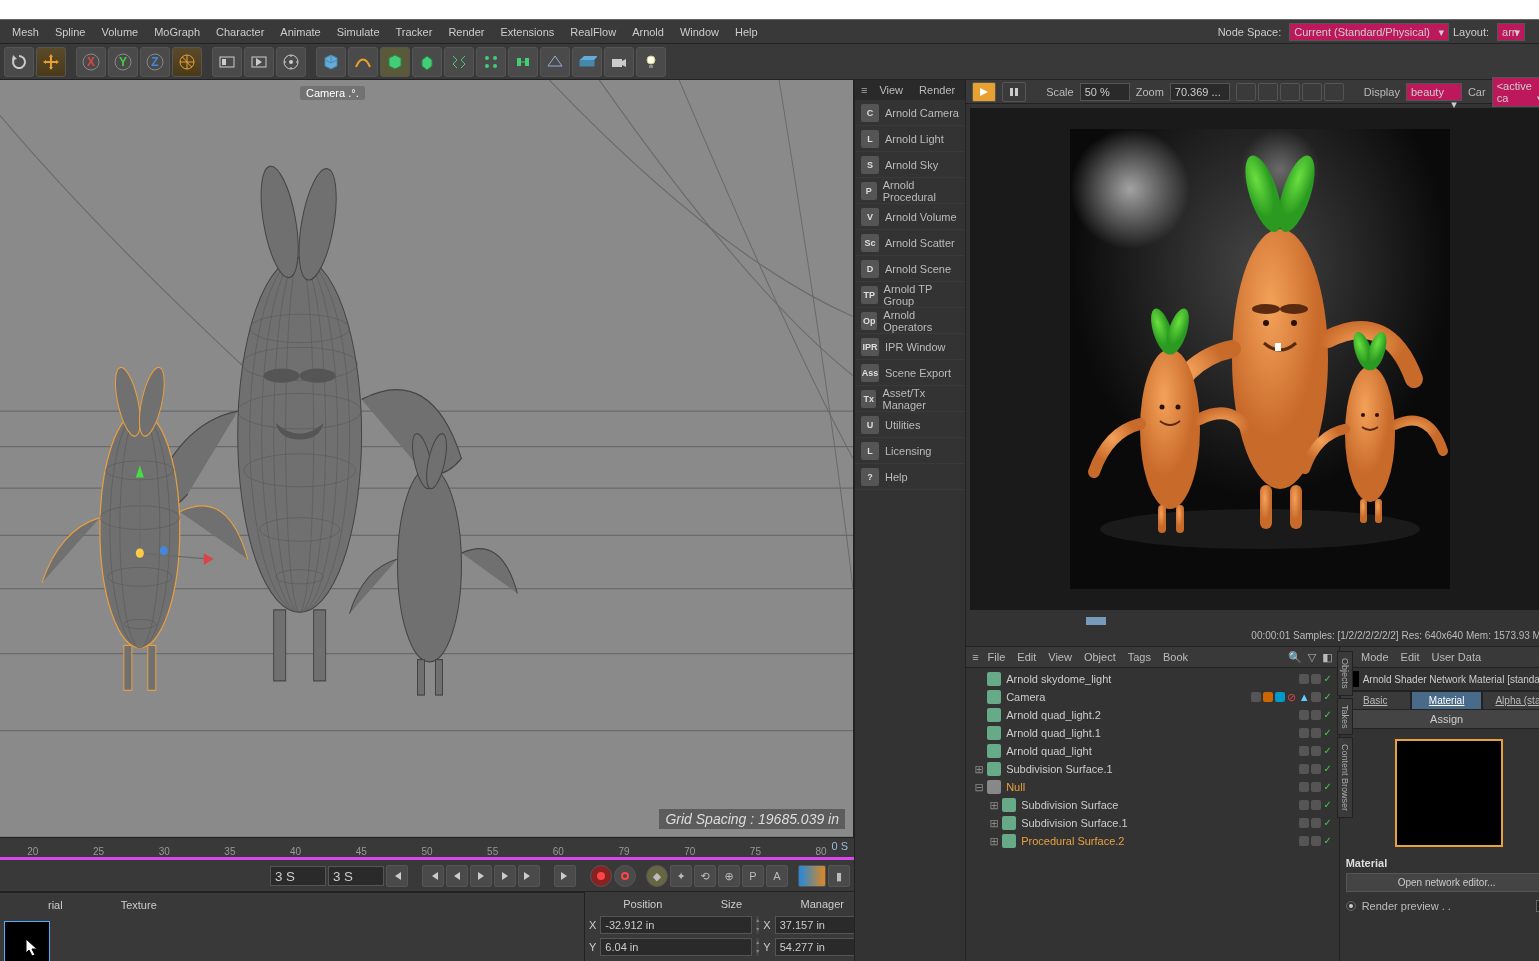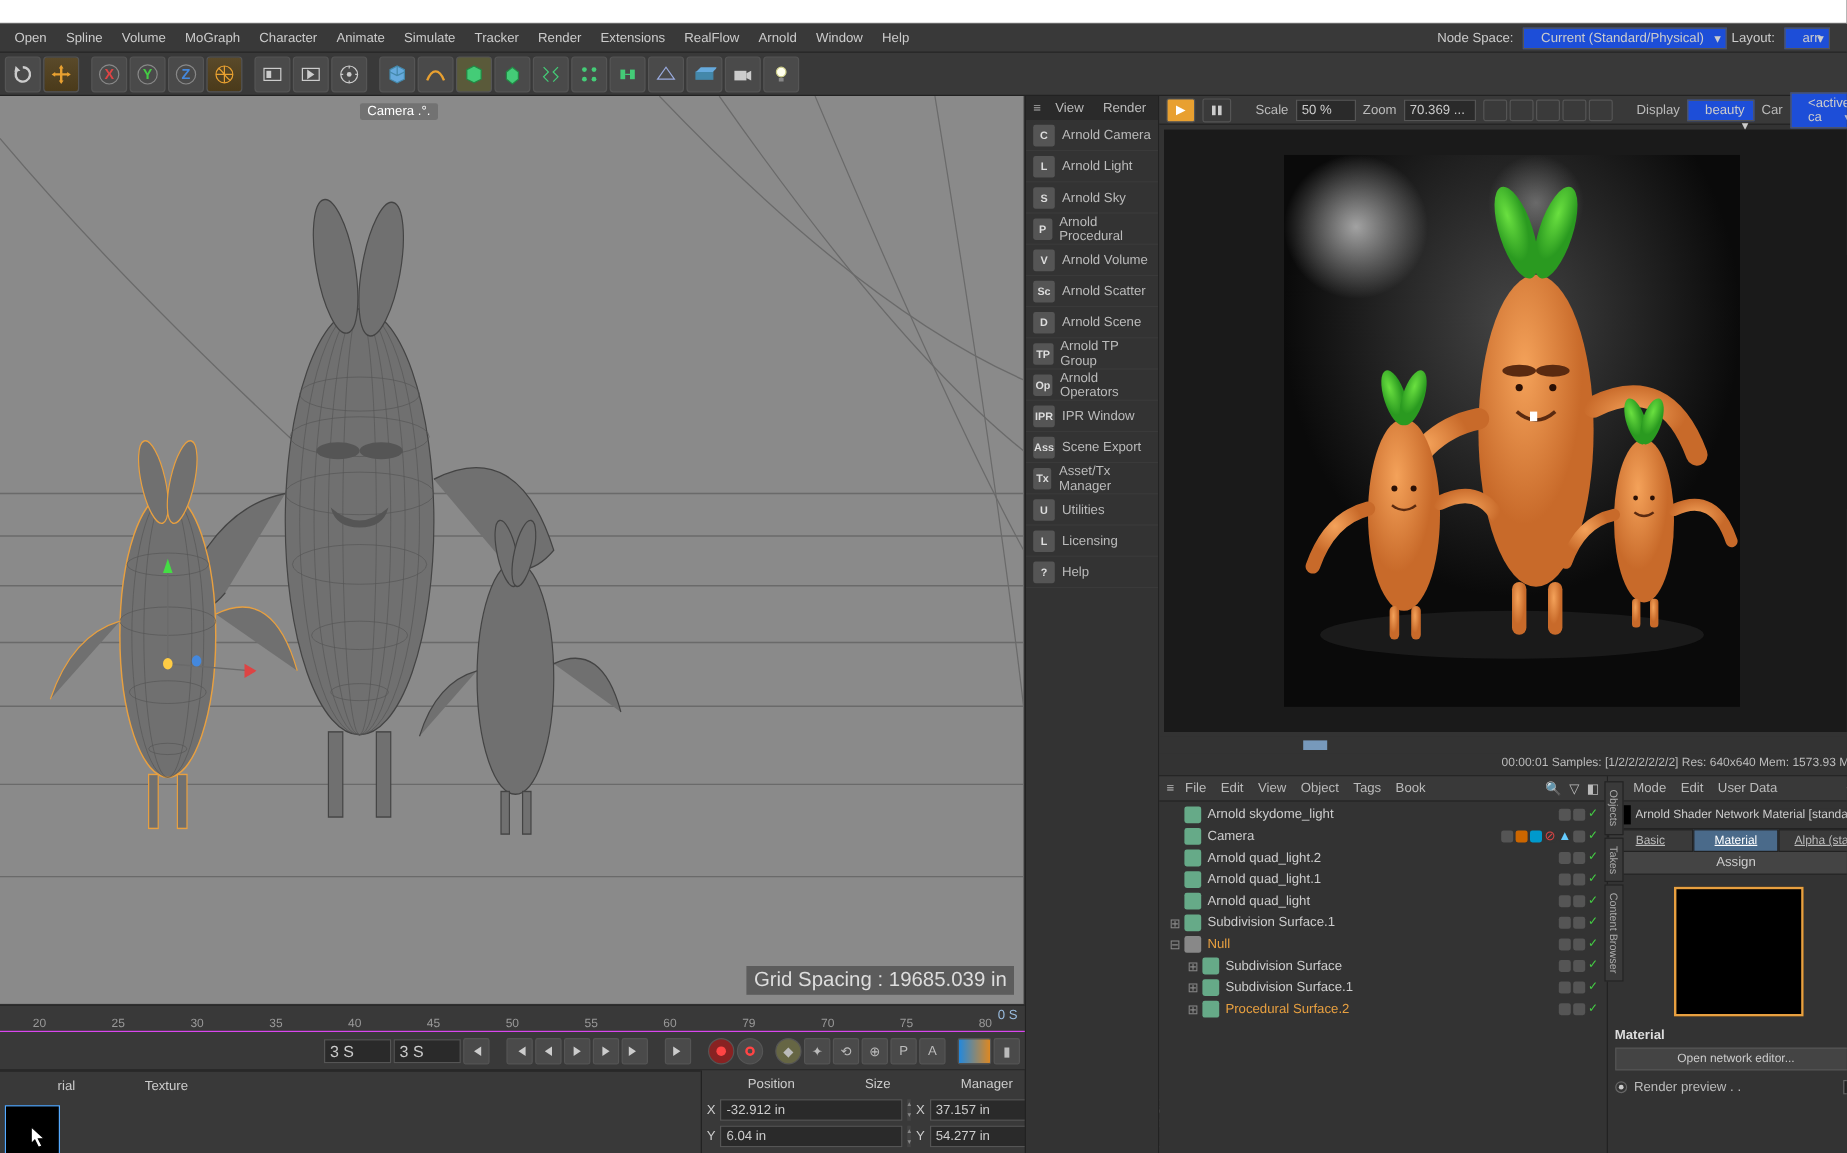--- a/index.html
+++ b/index.html
@@ -7,21 +7,21 @@
   
   
   .top-strip { height: 20px; background: #fff; border-bottom: 1px solid #666; }
   
   
   .main-menu { display: flex; align-items: center; background: #393939; height: 24px; padding: 0 4px; border-bottom: 1px solid #222; justify-content: space-between; }
   .menu-left { display: flex; }
   .menu-right { display: flex; align-items: center; gap: 4px; padding-right: 10px; }
   .menu-item { padding: 4px 8px; cursor: pointer; color: #ccc; }
   .menu-right label { color: #ccc; margin-right: 4px; }
-  .menu-select { background: #1d4ed8; color: #ccc; border: 1px solid #555; padding: 2px 18px 2px 14px; font-size: 11px; position: relative; }
+  .menu-select { background: #be185d; color: #ccc; border: 1px solid #555; padding: 2px 18px 2px 4px; font-size: 11px; position: relative; }
   .menu-select::after { content: "▾"; position: absolute; right: 4px; }
   
   
   .toolbar { display: flex; align-items: center; background: #393939; height: 36px; padding: 3px 4px; border-bottom: 1px solid #222; gap: 2px; }
   .tool-btn { width: 30px; height: 30px; background: #4a4a4a; border: 1px solid #555; border-radius: 3px; display: flex; align-items: center; justify-content: center; cursor: pointer; }
   .tool-btn.active { background: #5a5a3a; }
   .tool-btn svg { width: 20px; height: 20px; }
   .tool-sep { width: 6px; height: 28px; }
   .tool-btn.orange { background: linear-gradient(#5a4a2a, #4a3a1a); }
   
@@ -31,25 +31,25 @@
   
   .left-col { flex: 0 0 854px; display: flex; flex-direction: column; }
   .viewport-tabs { display:flex; background:#393939; height:18px; border-bottom:1px solid #222; align-items:center; padding-left:4px; gap:8px; }
   .vp-tab { color:#ccc; padding:2px 6px; cursor:pointer; }
   .vp-icons { margin-left:auto; display:flex; gap:2px; padding-right:4px; }
   .vp-icon { width:12px; height:12px; background:#555; border-radius:2px; }
   
   .viewport { flex: 1; background: #888; position: relative; overflow:hidden; border-right: 1px solid #222; }
   .viewport-label { position: absolute; top: 6px; left: 300px; color: #fff; font-size: 11px; background: #666a; padding: 1px 6px; border-radius: 2px; }
   .grid-overlay { position: absolute; inset: 0; }
-  .grid-info { position:absolute; right:8px; bottom:8px; color:#ddd; font-size:17px; background:#0005; padding:2px 6px; }
+  .grid-info { position:absolute; right:8px; bottom:8px; color:#ddd; font-size:14px; background:#0005; padding:2px 6px;font-style:italic; }
   
   
   .timeline { height: 54px; background: #393939; border-top: 1px solid #222; position:relative; }
-  .ruler { display:flex; height:22px; border-bottom:1px solid #d946ef; align-items:flex-end; padding:0 0; position:relative; overflow:hidden; }
+  .ruler { display:flex; height:22px; border-bottom:3px solid #d946ef; align-items:flex-end; padding:0 0; position:relative; overflow:hidden; }
   .tick { flex:1; text-align:center; color:#999; font-size:10px; position:relative; }
   .tick::before { content:""; position:absolute; top:-18px; left:50%; width:1px; height:6px; background:#666; }
   .timeline-controls { display:flex; align-items:center; height:32px; padding:0 4px; gap:2px; }
   .tl-input { width:56px; height:20px; background:#2a2a2a; border:1px solid #555; color:#ccc; padding:0 4px; }
   .tl-btn { width:22px; height:22px; background:#4a4a4a; border:1px solid #555; border-radius:2px; display:flex; align-items:center; justify-content:center; cursor:pointer; }
   .tl-btn svg { width:12px; height:12px; fill:#ccc; }
   .tl-round { width:22px; height:22px; border-radius:50%; background:#4a4a4a; border:1px solid #555; display:flex; align-items:center; justify-content:center; cursor:pointer; }
   
   
   .bottom-left { height:70px; background:#393939; border-top:1px solid #222; display:flex; }
@@ -126,21 +126,21 @@
   .gridlines .curve { fill:none; stroke:#6a6a6a; }
   
 </style>
 </head>
 <body>
 
 <div class="top-strip"></div>
 
 <div class="main-menu">
   <div class="menu-left">
-    <div class="menu-item">Open</div>
+    <div class="menu-item">Mesh</div>
     <div class="menu-item">Spline</div>
     <div class="menu-item">Volume</div>
     <div class="menu-item">MoGraph</div>
     <div class="menu-item">Character</div>
     <div class="menu-item">Animate</div>
     <div class="menu-item">Simulate</div>
     <div class="menu-item">Tracker</div>
     <div class="menu-item">Render</div>
     <div class="menu-item">Extensions</div>
     <div class="menu-item">RealFlow</div>

